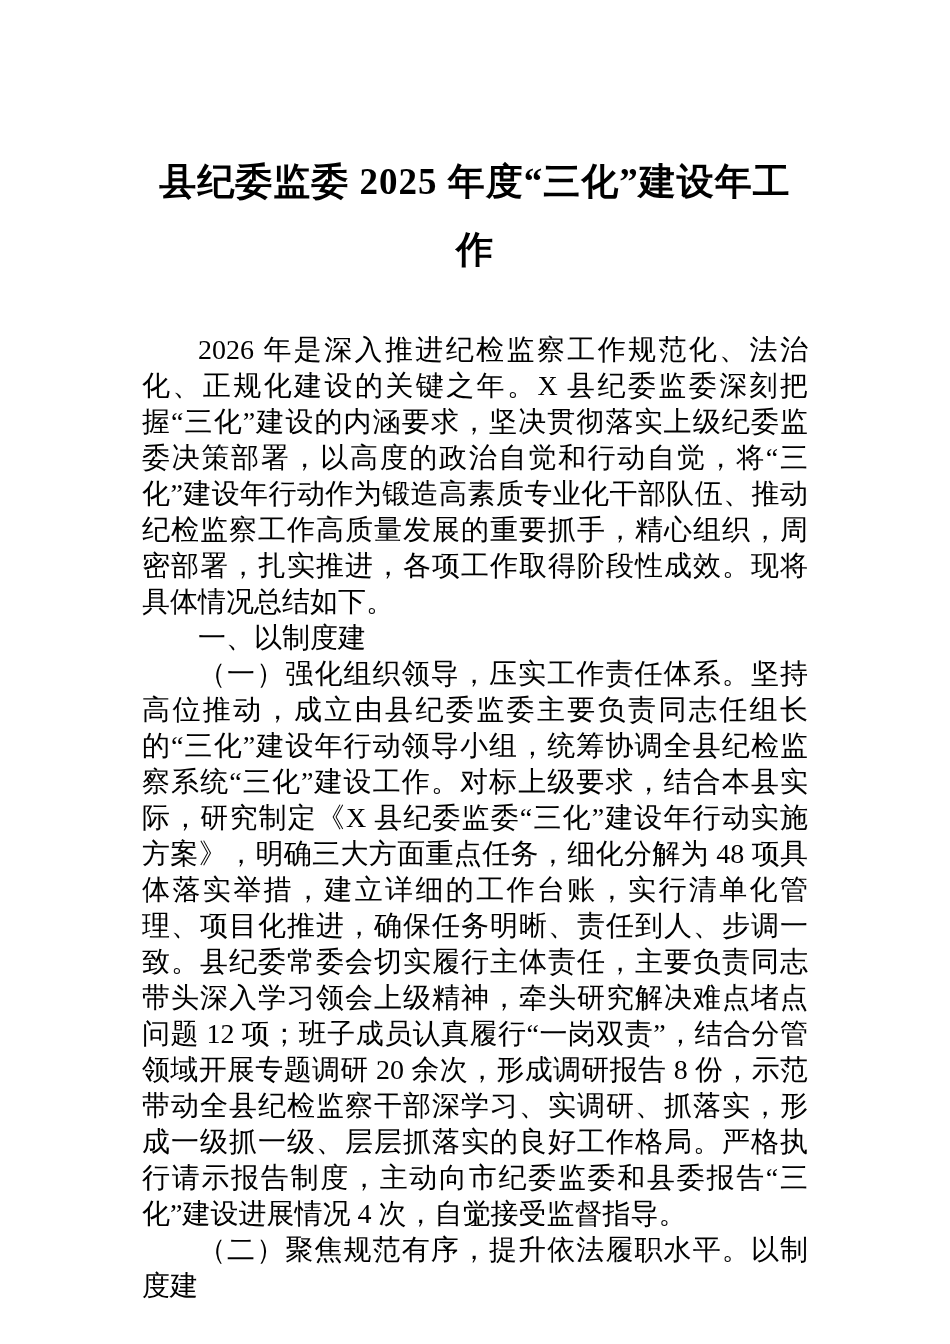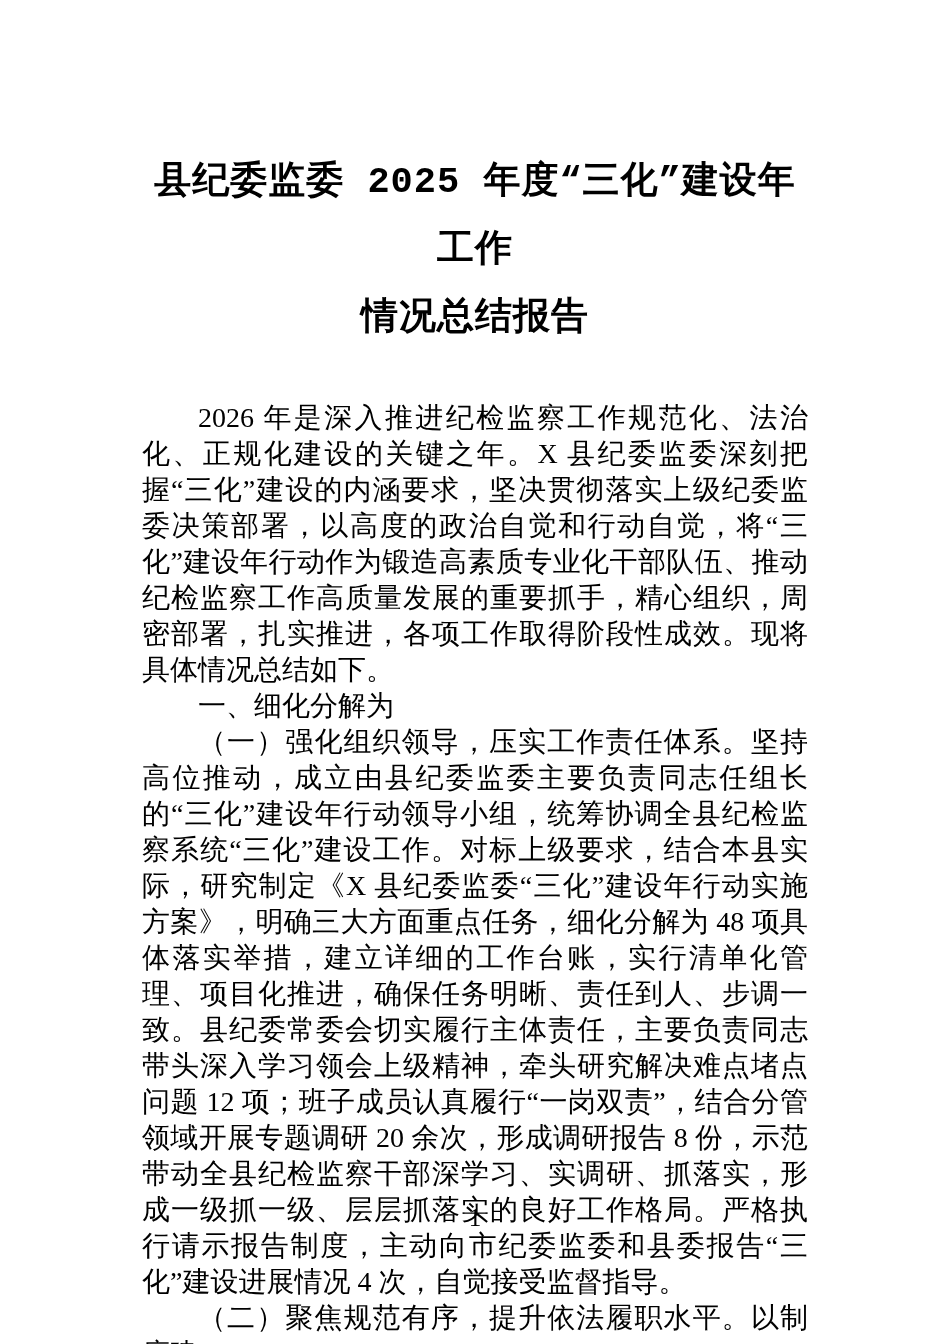--- a/index.html
+++ b/index.html
@@ -22,21 +22,20 @@
     padding: 148px 142px 0 142px;
     box-sizing: border-box;
   }
   .doc-title {
     text-align: center;
     font-weight: bold;
     font-size: 37px;
     line-height: 68px;
     margin-bottom: 48px;
     letter-spacing: 1px;
-    font-family: Liberation Mono, monospace;
   }
   .doc-title .title-line {
     display: block;
   }
   .body-text {
     font-size: 28px;
     line-height: 36px;
     text-align: justify;
     word-break: break-all;
   }
@@ -56,26 +55,25 @@
   }
 </style>
 </head>
 <body>
 
 <div class="page">
   <div class="content">
 
     <div class="doc-title">
       <span class="title-line">县纪委监委 2025 年度“三化”建设年工作</span>
-      <span class="title-line">情况总结报告</span>
     </div>
 
     <div class="body-text">
       <p>2026 年是深入推进纪检监察工作规范化、法治化、正规化建设的关键之年。X 县纪委监委深刻把握“三化”建设的内涵要求，坚决贯彻落实上级纪委监委决策部署，以高度的政治自觉和行动自觉，将“三化”建设年行动作为锻造高素质专业化干部队伍、推动纪检监察工作高质量发展的重要抓手，精心组织，周密部署，扎实推进，各项工作取得阶段性成效。现将具体情况总结如下。</p>
-      <p>一、细化分解为</p>
+      <p>一、以制度建</p>
       <p>（一）强化组织领导，压实工作责任体系。坚持高位推动，成立由县纪委监委主要负责同志任组长的“三化”建设年行动领导小组，统筹协调全县纪检监察系统“三化”建设工作。对标上级要求，结合本县实际，研究制定《X 县纪委监委“三化”建设年行动实施方案》，明确三大方面重点任务，细化分解为 48 项具体落实举措，建立详细的工作台账，实行清单化管理、项目化推进，确保任务明晰、责任到人、步调一致。县纪委常委会切实履行主体责任，主要负责同志带头深入学习领会上级精神，牵头研究解决难点堵点问题 12 项；班子成员认真履行“一岗双责”，结合分管领域开展专题调研 20 余次，形成调研报告 8 份，示范带动全县纪检监察干部深学习、实调研、抓落实，形成一级抓一级、层层抓落实的良好工作格局。严格执行请示报告制度，主动向市纪委监委和县委报告“三化”建设进展情况 4 次，自觉接受监督指导。</p>
       <p>（二）聚焦规范有序，提升依法履职水平。以制度建</p>
     </div>
 
   </div>
 
   <div class="page-number">1</div>
 </div>
 
 </body></html>

